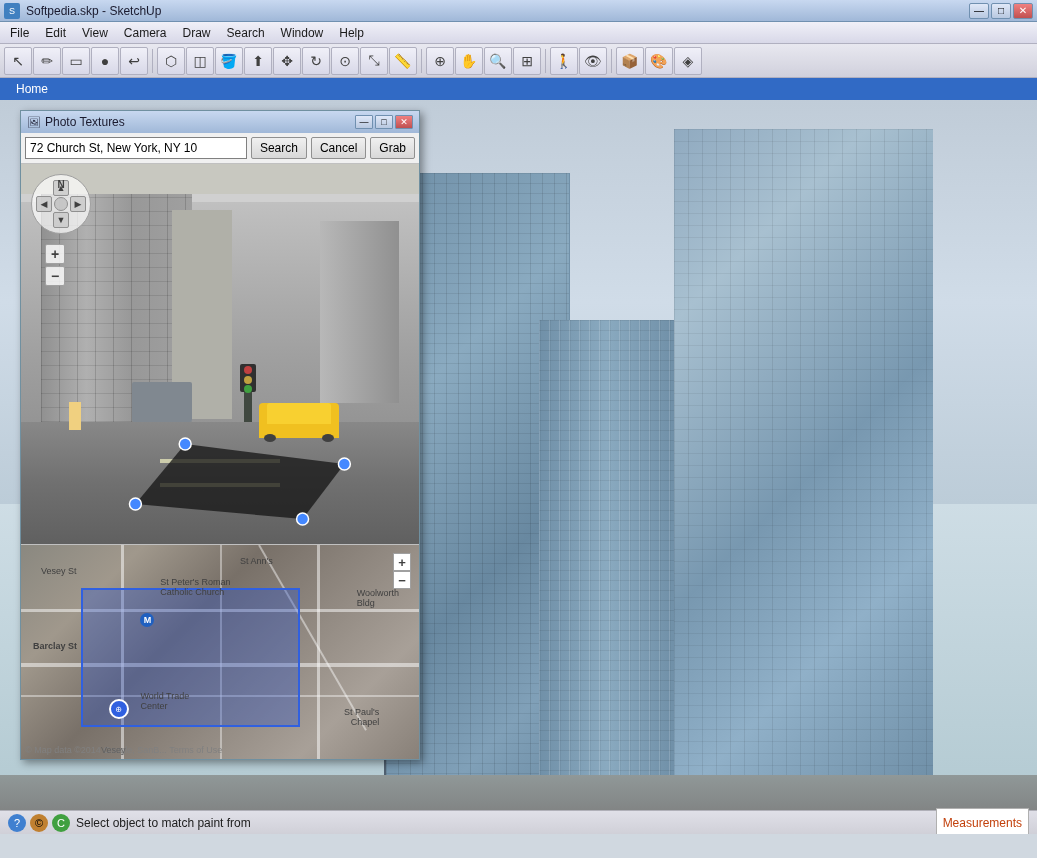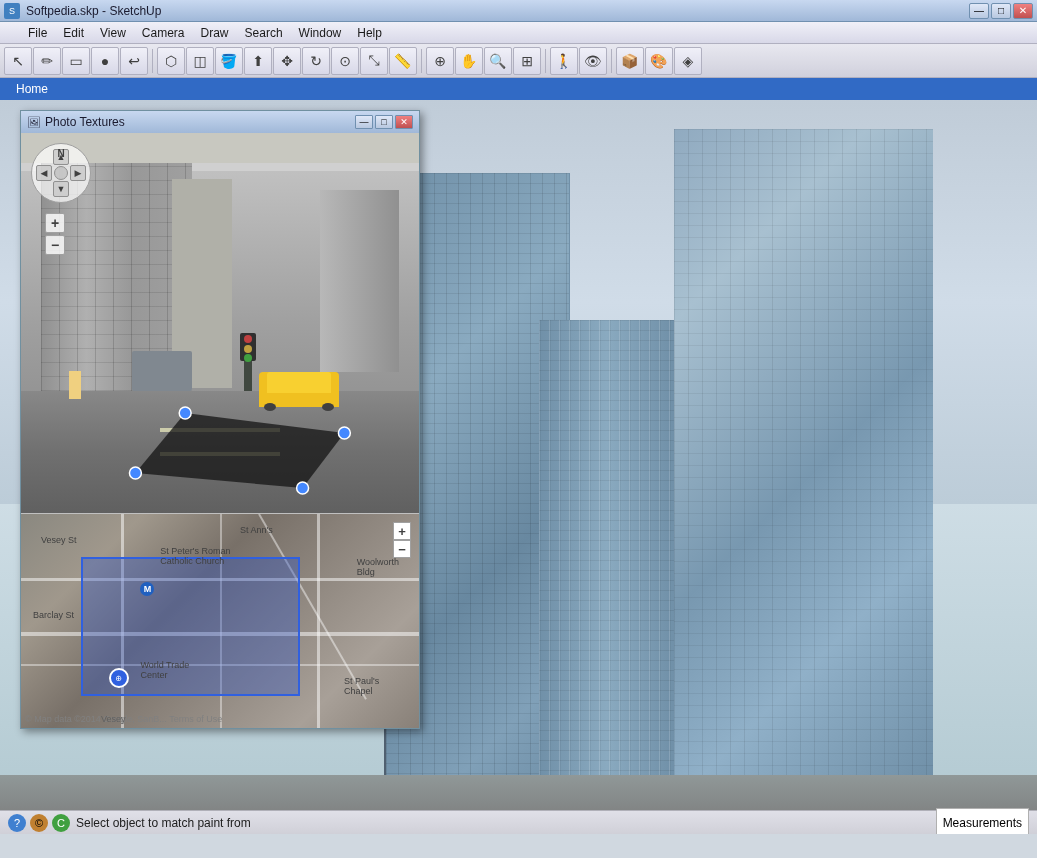--- a/index.html
+++ b/index.html
@@ -21,21 +21,21 @@
     #titlebar .win-controls { display: flex; gap: 2px; }
     #titlebar .win-btn { width: 20px; height: 16px; border: 1px solid #7090b0; border-radius: 2px; background: linear-gradient(to bottom, #e0e8f8, #b8c8e0); display: flex; align-items: center; justify-content: center; font-size: 10px; cursor: pointer; }
     #titlebar .win-btn.close { background: linear-gradient(to bottom, #f08080, #c05050); color: white; }
 
     
     #menubar {
       background: linear-gradient(to bottom, #f0f0f8, #d8d8e8);
       height: 22px;
       display: flex;
       align-items: center;
-      padding: 0 20px;
+      padding: 0 2px;
       border-bottom: 1px solid #b0b0c0;
     }
     .menu-item { padding: 2px 8px; font-size: 12px; cursor: pointer; color: #1a1a1a; }
 
     
     #toolbar {
       background: linear-gradient(to bottom, #e8e8f0, #d0d0dc);
       height: 34px;
       display: flex;
       align-items: center;
@@ -242,21 +242,21 @@
       align-items: center;
       padding: 0 8px;
       justify-content: space-between;
     }
     #statusbar .status-left { display: flex; align-items: center; gap: 6px; }
     #statusbar .status-icons { display: flex; gap: 4px; }
     .status-icon { width: 18px; height: 18px; border-radius: 50%; display: flex; align-items: center; justify-content: center; font-size: 11px; }
     .status-icon.blue { background: #4080d0; color: white; }
     .status-icon.green { background: #40a040; color: white; }
     #statusbar .status-msg { font-size: 12px; color: #202020; }
-    #statusbar .measurements { font-size: 12px; color: #000000; border: 1px solid #b0b0b0; padding: 7px 6px; background: white; }
+    #statusbar .measurements { font-size: 12px; color: #c2410c; border: 1px solid #b0b0b0; padding: 7px 6px; background: white; }
 
     
     #watermark {
       position: absolute;
       top: 50%;
       right: 20px;
       transform: translateY(-50%);
       font-size: 36px;
       font-weight: bold;
       color: rgba(255,255,255,0.3);
@@ -423,20 +423,26 @@
         <span style="font-size:11px;">🖼</span>
         <span>Photo Textures</span>
       </div>
       <div class="dcontrols">
         <div class="dbtn">—</div>
         <div class="dbtn">□</div>
         <div class="dbtn dclose">✕</div>
       </div>
     </div>
 
+    <div id="photo-toolbar">
+      <input id="address-input" type="text" value="72 Church St, New York, NY 10" style="">
+      <button class="dialog-btn">Search</button>
+      <button class="dialog-btn">Cancel</button>
+      <button class="dialog-btn">Grab</button>
+    </div>
 
     <div id="street-view">
 
       <div class="street-scene">
         <div class="sv-sky"></div>
 
         <div style="position:absolute;top:5%;left:5%;width:38%;height:65%;background:linear-gradient(to right,#909090 0%,#b0b0b0 30%,#989898 60%,#a0a0a0 100%);">
           <div style="position:absolute;top:0;left:0;right:0;bottom:0;background:repeating-linear-gradient(to right,rgba(0,0,0,0.15) 0,rgba(0,0,0,0.15) 1px,transparent 1px,transparent 18px),repeating-linear-gradient(to bottom,rgba(0,0,0,0.1) 0,rgba(0,0,0,0.1) 1px,transparent 1px,transparent 14px);"></div>
         </div>
         <div style="position:absolute;top:12%;left:38%;width:15%;height:55%;background:#b0b0a8;"></div>
@@ -512,26 +518,26 @@
         <div style="position:absolute;top:70%;left:0;right:0;height:2px;background:rgba(255,255,255,0.4);"></div>
         <div style="position:absolute;top:0;bottom:0;left:25%;width:3px;background:rgba(255,255,255,0.5);"></div>
         <div style="position:absolute;top:0;bottom:0;left:50%;width:2px;background:rgba(255,255,255,0.4);"></div>
         <div style="position:absolute;top:0;bottom:0;right:25%;width:3px;background:rgba(255,255,255,0.5);"></div>
 
         <div style="position:absolute;top:0;right:40%;width:2px;height:100%;background:rgba(255,255,255,0.45);transform:rotate(-30deg);transform-origin:top center;"></div>
 
         <div style="position:absolute;top:20%;left:15%;width:55%;height:65%;background:rgba(40,80,200,0.35);border:2px solid #3060e0;"></div>
 
         <div class="map-label" style="top:10%;left:5%;">Vesey St</div>
-        <div class="map-label" style="top:45%;left:3%;">Barclay St</div>
+        <div class="map-label" style="top:45%;left:3%;font-weight:bold;">Barclay St</div>
         <div class="map-label" style="top:68%;left:30%;">World Trade<br>Center</div>
         <div class="map-label" style="top:15%;left:35%;">St Peter's Roman<br>Catholic Church</div>
         <div class="map-label" style="top:5%;left:55%;">St Ann's</div>
         <div class="map-label" style="top:20%;right:5%;">Woolworth<br>Bldg</div>
-        <div class="map-label" style="bottom:15%;right:10%;">St Paul's<br>Chapel</div>
+        <div class="map-label" style="bottom:15%;right:10%;text-align:right;">St Paul's<br>Chapel</div>
 
         <div style="position:absolute;top:32%;left:30%;width:14px;height:14px;background:#2060c0;border-radius:50%;display:flex;align-items:center;justify-content:center;color:white;font-size:9px;font-weight:bold;">M</div>
 
         <div style="position:absolute;top:72%;left:22%;width:20px;height:20px;background:#3060e0;border-radius:50%;border:2px solid white;display:flex;align-items:center;justify-content:center;color:white;font-size:8px;">⊕</div>
       </div>
 
       <div id="map-zoom">
         <div class="map-zoom-btn">+</div>
         <div class="map-zoom-btn">−</div>
       </div>

